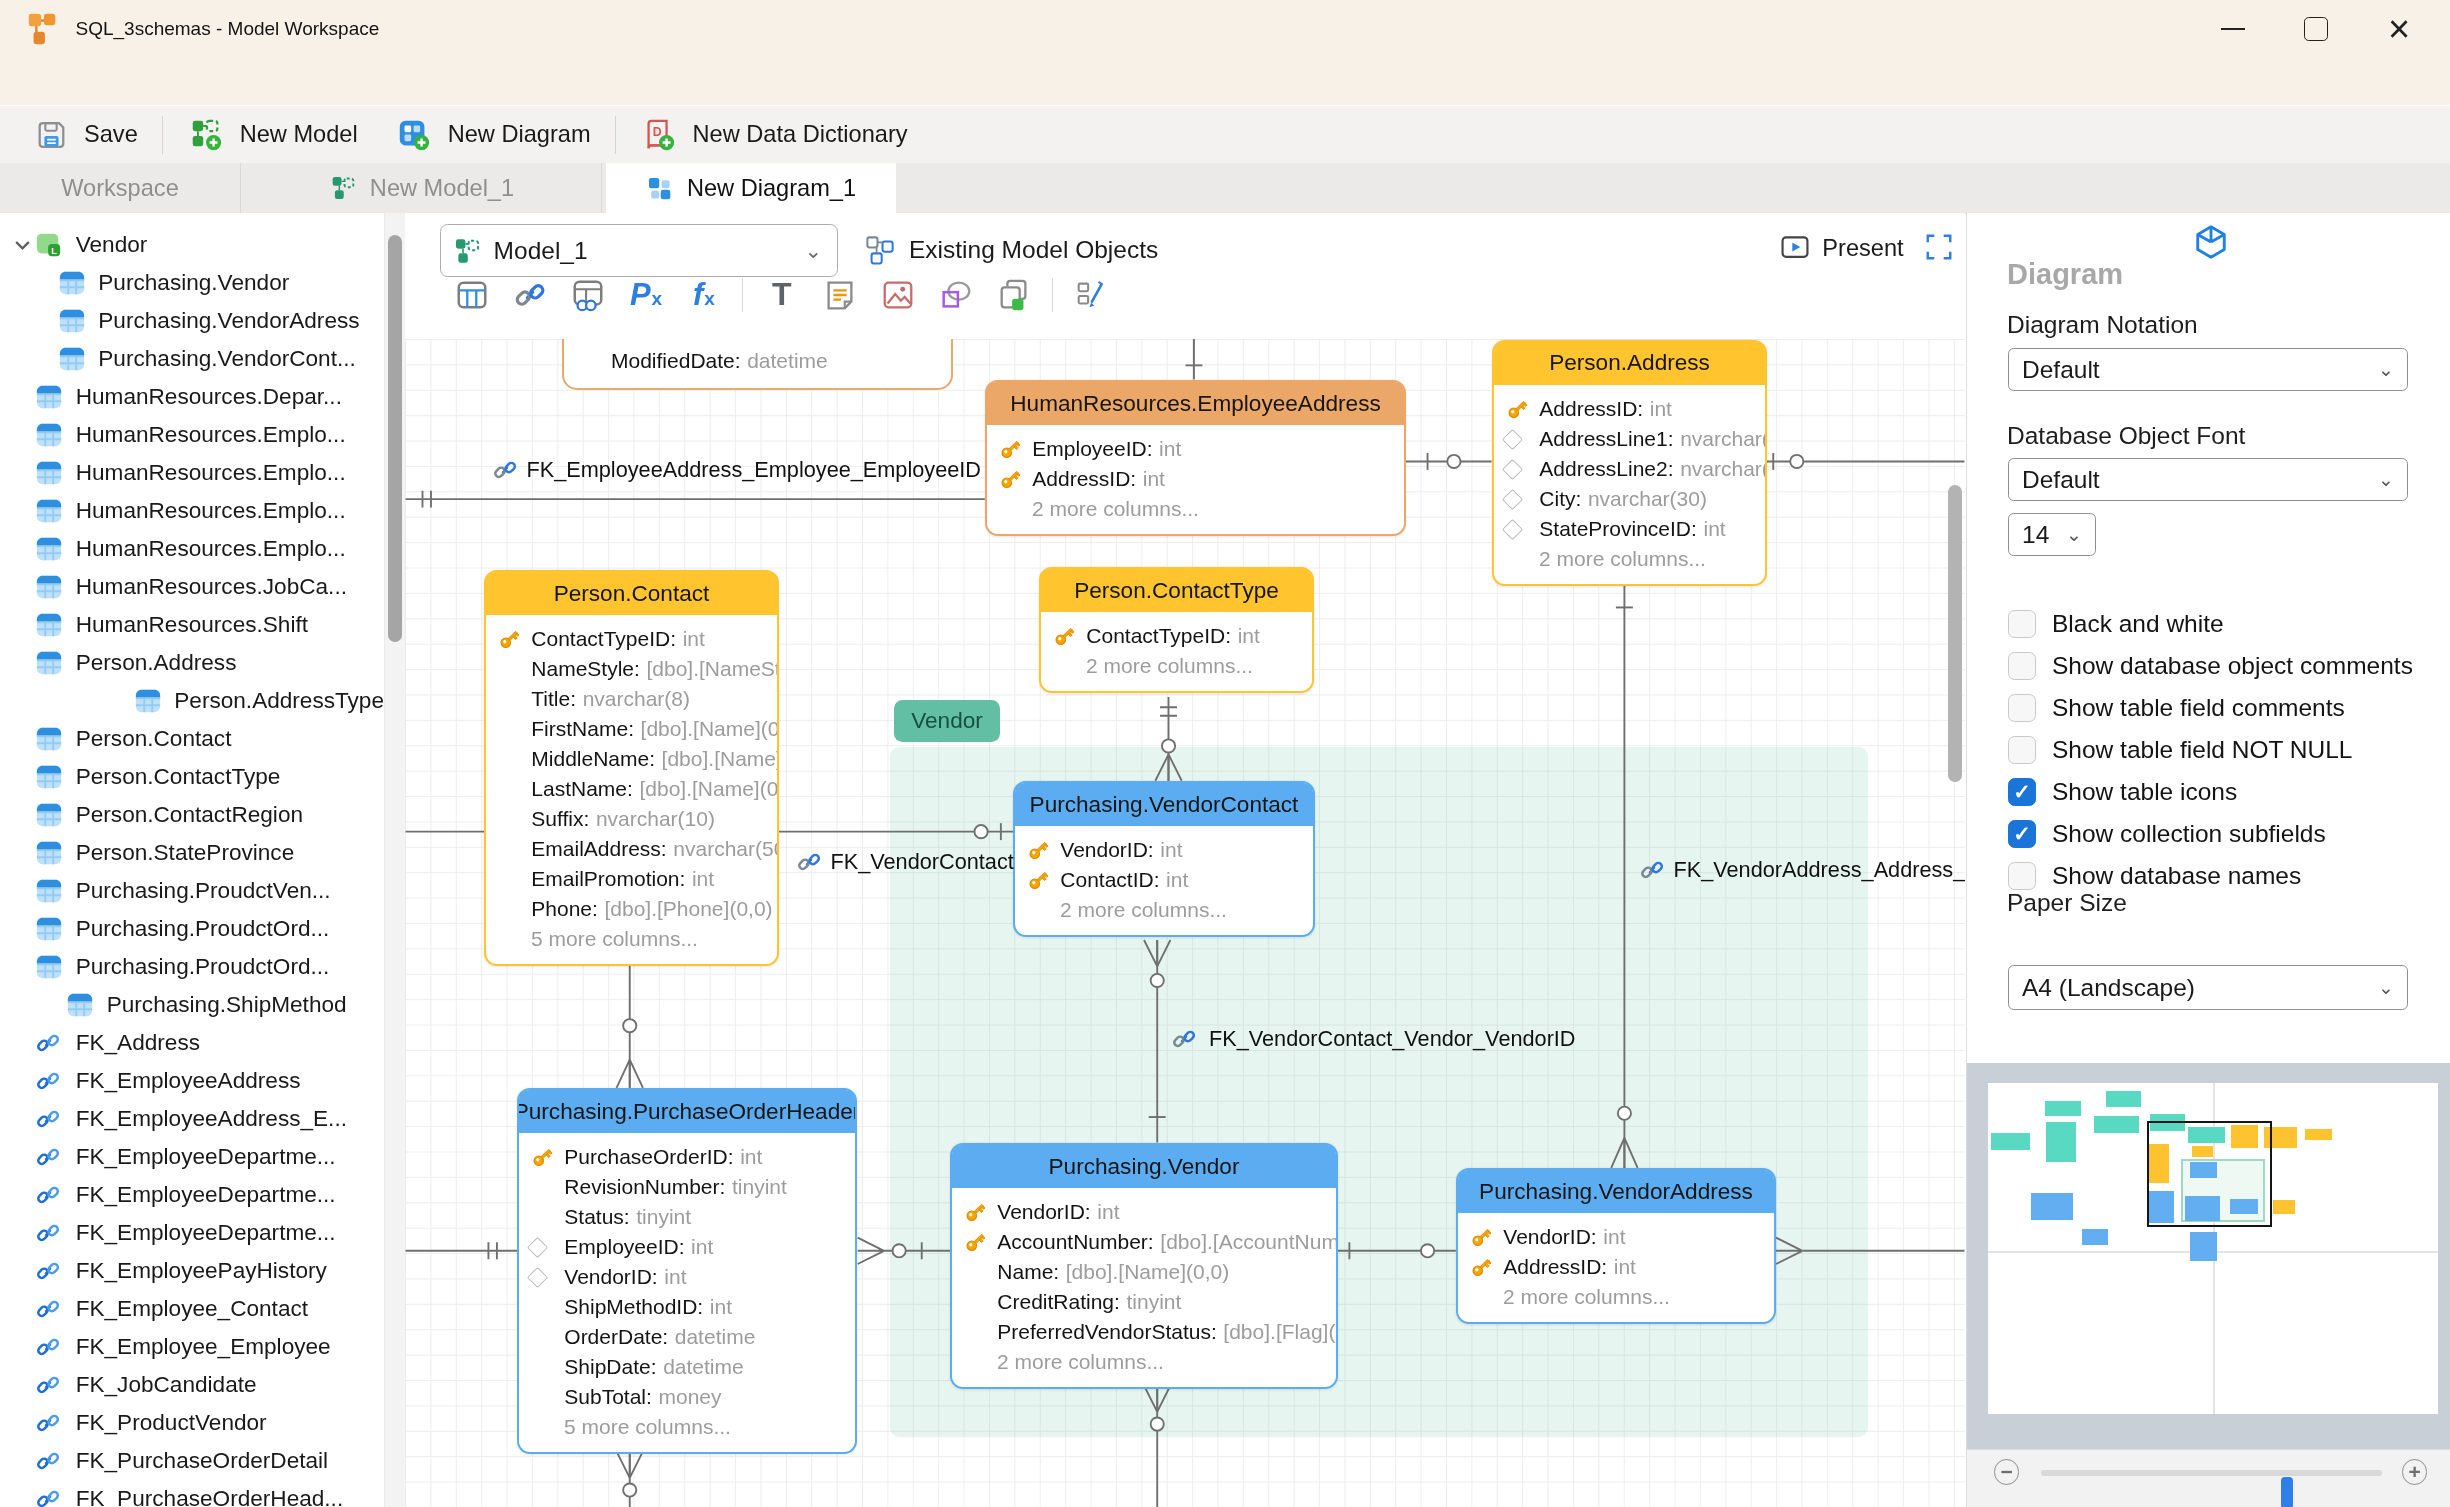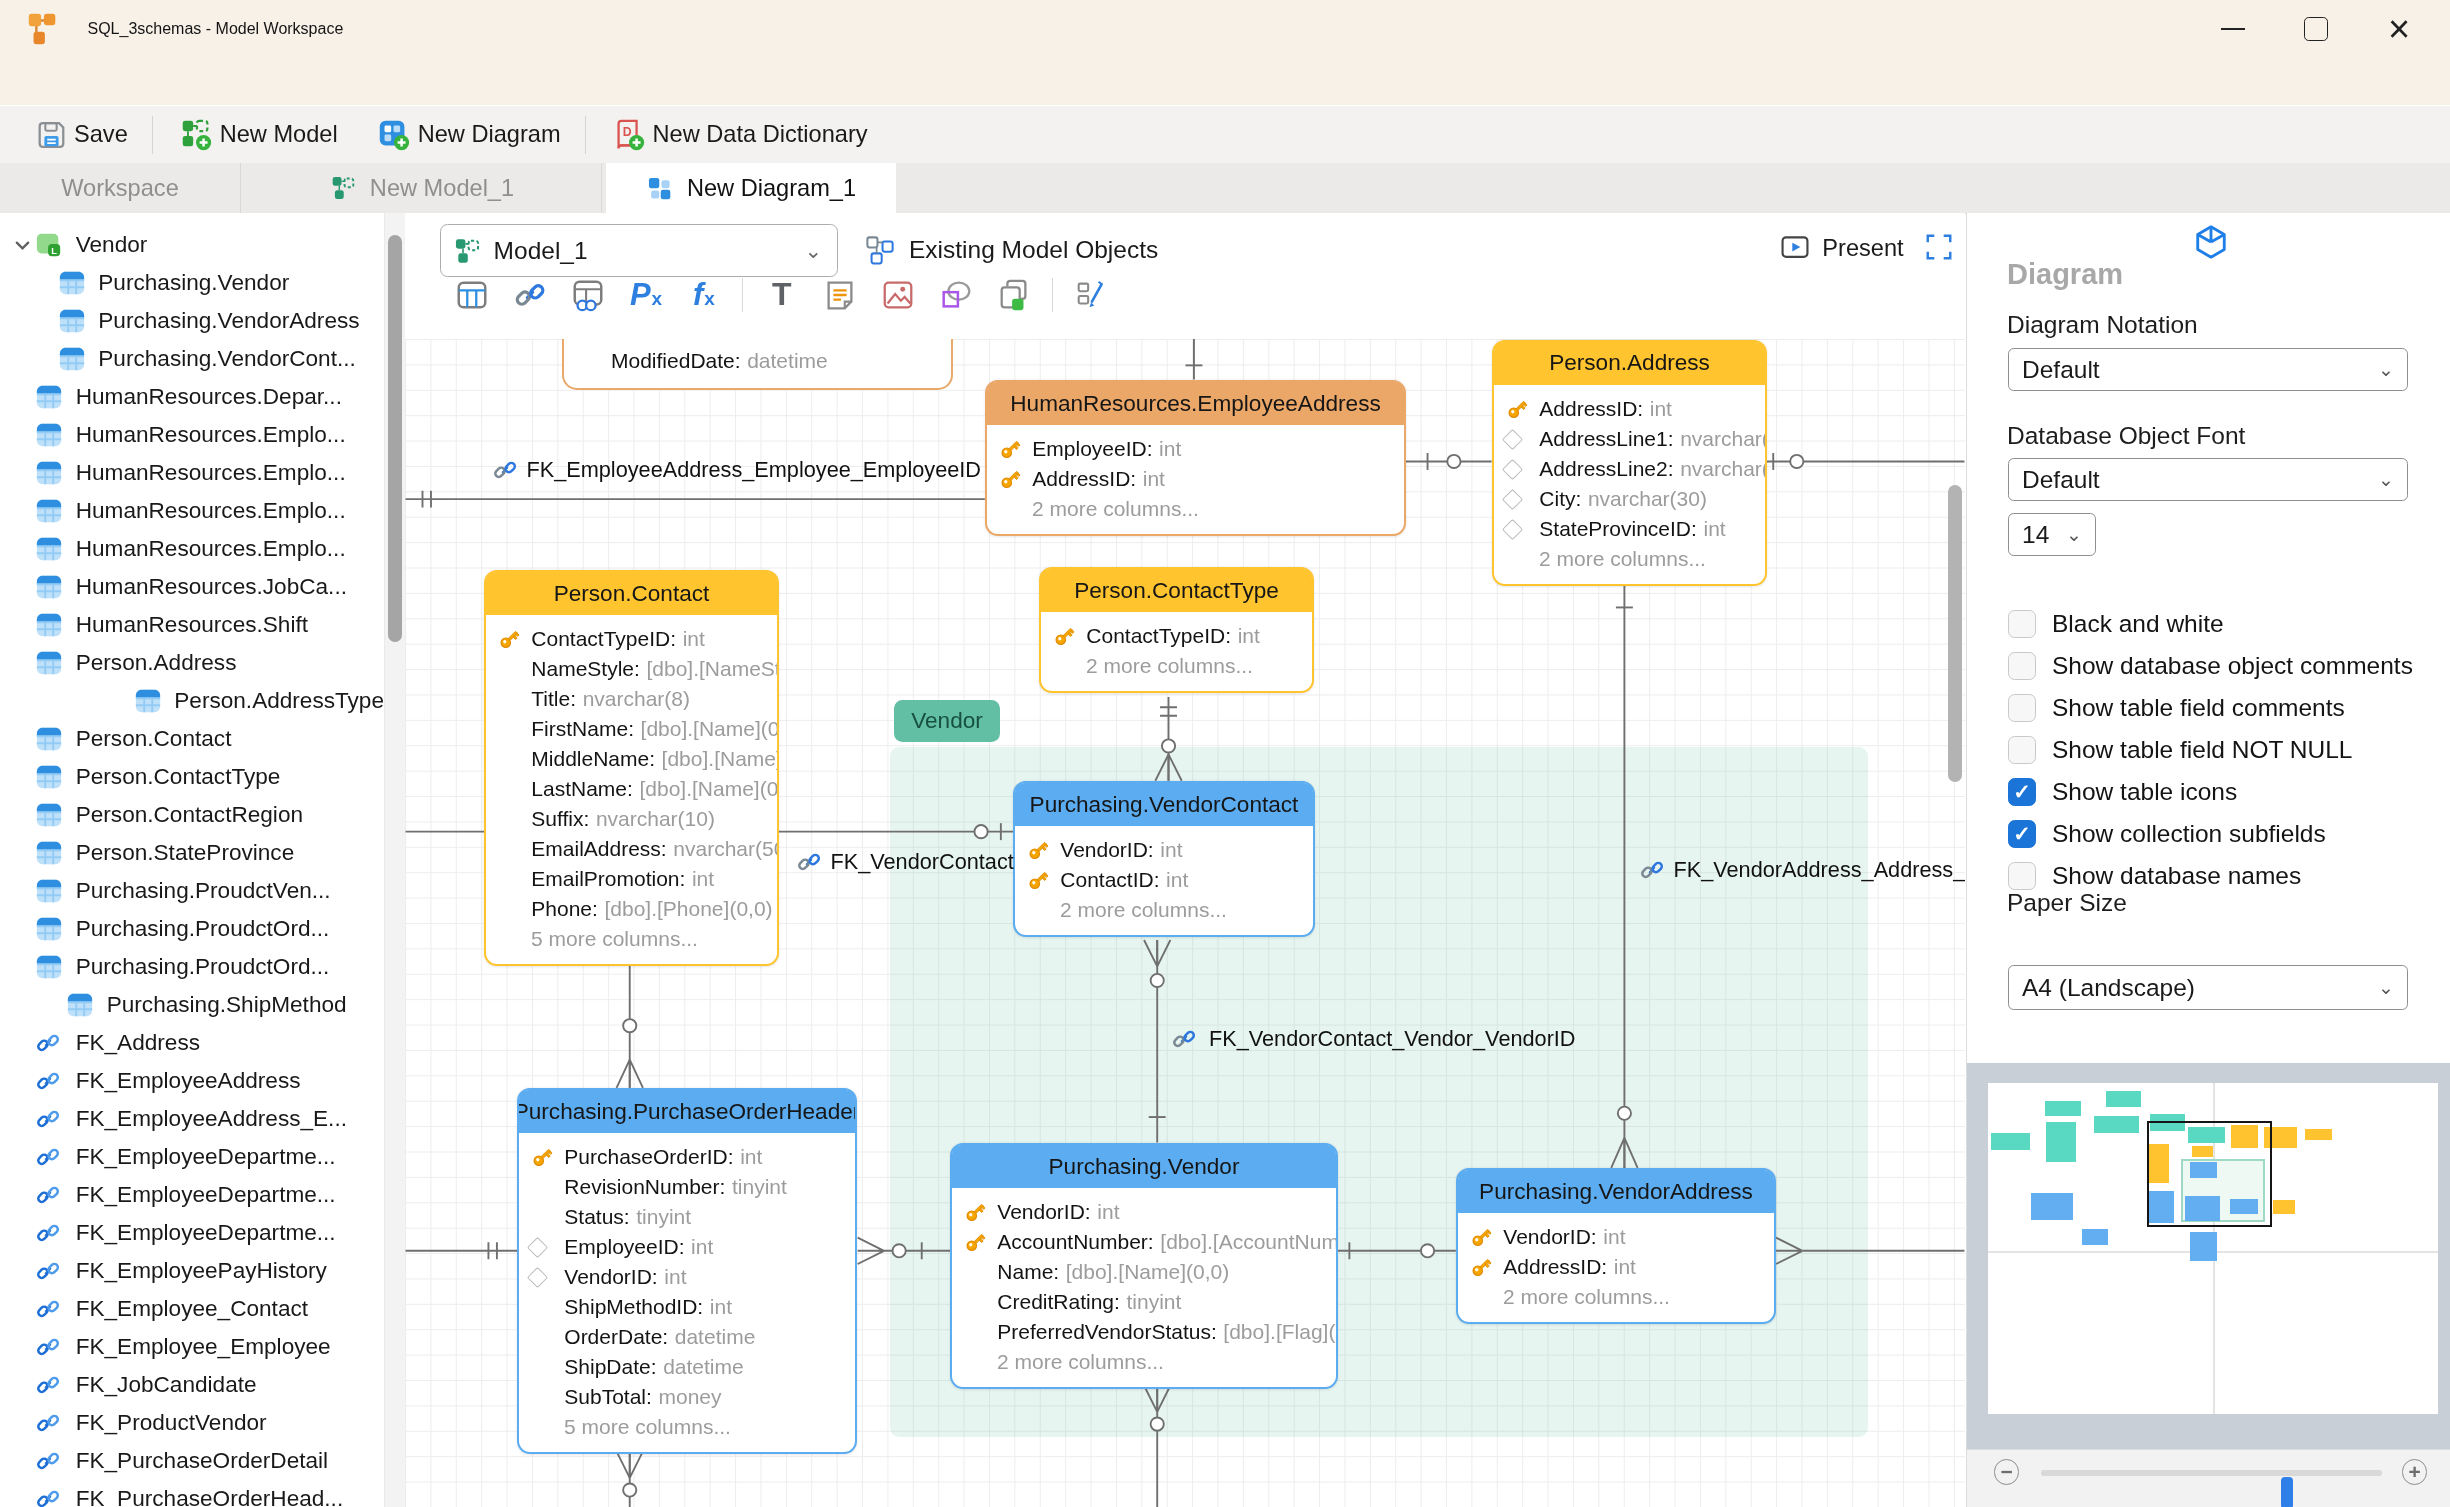--- a/index.html
+++ b/index.html
@@ -2,30 +2,30 @@
 <html style="font-size:15px"><head>
 <meta charset="utf-8">
 <style>
   html,body{margin:0;padding:0;background:#444;}
   #app{position:relative;width:2450px;height:1508px;background:#fff;overflow:hidden;
        font-family:"Liberation Sans",sans-serif;color:#1a1a1a;}
   svg{display:block}
   
   .titlebar{position:absolute;left:0;top:0;right:0;height:58px;background:#F8F1E8;display:flex;align-items:center}
   .app-ico{margin-left:24.5px}
-  .title-txt{margin-left:27px;font-size:16px;color:#141414}
+  .title-txt{margin-left:15px;font-size:19px;color:#141414}
   .winbtns{position:absolute;right:9.4px;top:0;height:58px;display:flex}
   .winbtn{width:83px;height:58px;display:flex;align-items:center;justify-content:center}
   .min-glyph{width:24.5px;height:1.9px;background:#222}
   .max-glyph{width:21.7px;height:21.7px;border:1.9px solid #222;border-radius:4.7px}
   .close-glyph{font-size:38px;line-height:38px;color:#222;font-weight:300}
   .menubar{position:absolute;left:0;top:58px;right:0;height:47px;background:#F8F1E8;display:flex;align-items:center;gap:43px;padding-left:34px;font-size:23.6px}
   .menu-item{cursor:default}
   .toolbar{position:absolute;left:0;top:106px;right:0;height:57px;background:#F4F2F0;border-bottom:0.9px solid #E2DFDC;display:flex;align-items:center;font-size:23.6px}
-  .tbtn{display:flex;align-items:center;gap:6px;white-space:nowrap}
+  .tbtn{display:flex;align-items:center;gap:16px;white-space:nowrap}
   .tsep{width:0.9px;height:38px;background:#D6D3D0;margin:0 24.5px}
   
   .tabbar{position:absolute;left:0;top:163px;right:0;height:50px;background:#ECEAE8;border-bottom:0.9px solid #DAD8D6}
   .tab{position:absolute;top:0;height:50px;display:flex;align-items:center;justify-content:center;font-size:23.6px;color:#8F8F8F;gap:13px}
   .tab.b1{border-right:0.9px solid #DAD8D6}
   .tab.active{background:#fff;color:#121212;height:51px;z-index:3}
   
   .sidebar{position:absolute;left:0;top:213px;width:405px;bottom:0;background:#fff;overflow:hidden}
   .side-track{position:absolute;top:0;right:0;width:20px;height:100%;background:#F3F3F3;border-left:0.9px solid #EAEAEA}
   .side-thumb{position:absolute;top:21.7px;right:2.8px;width:14px;height:407px;background:#A5A5A5;border-radius:7.5px}

